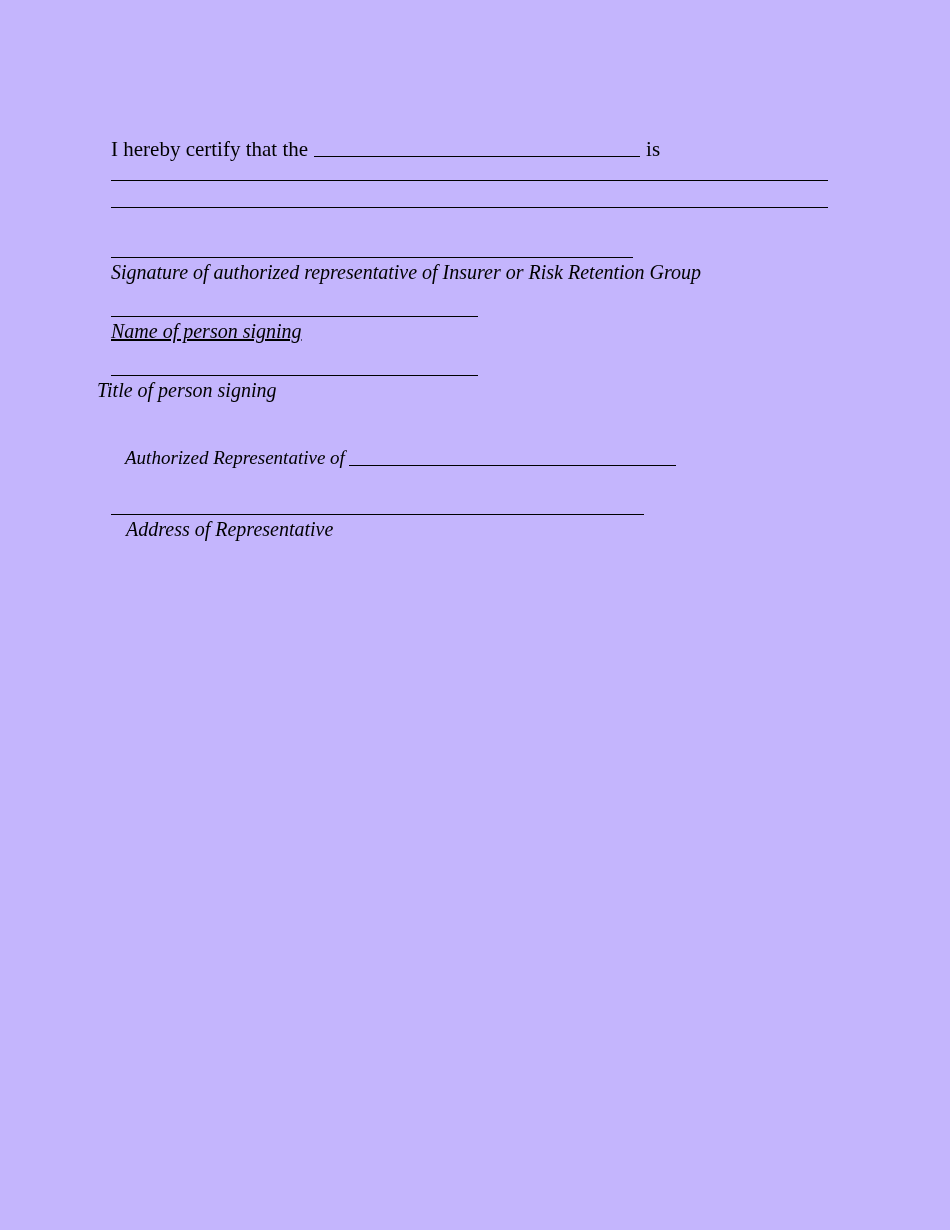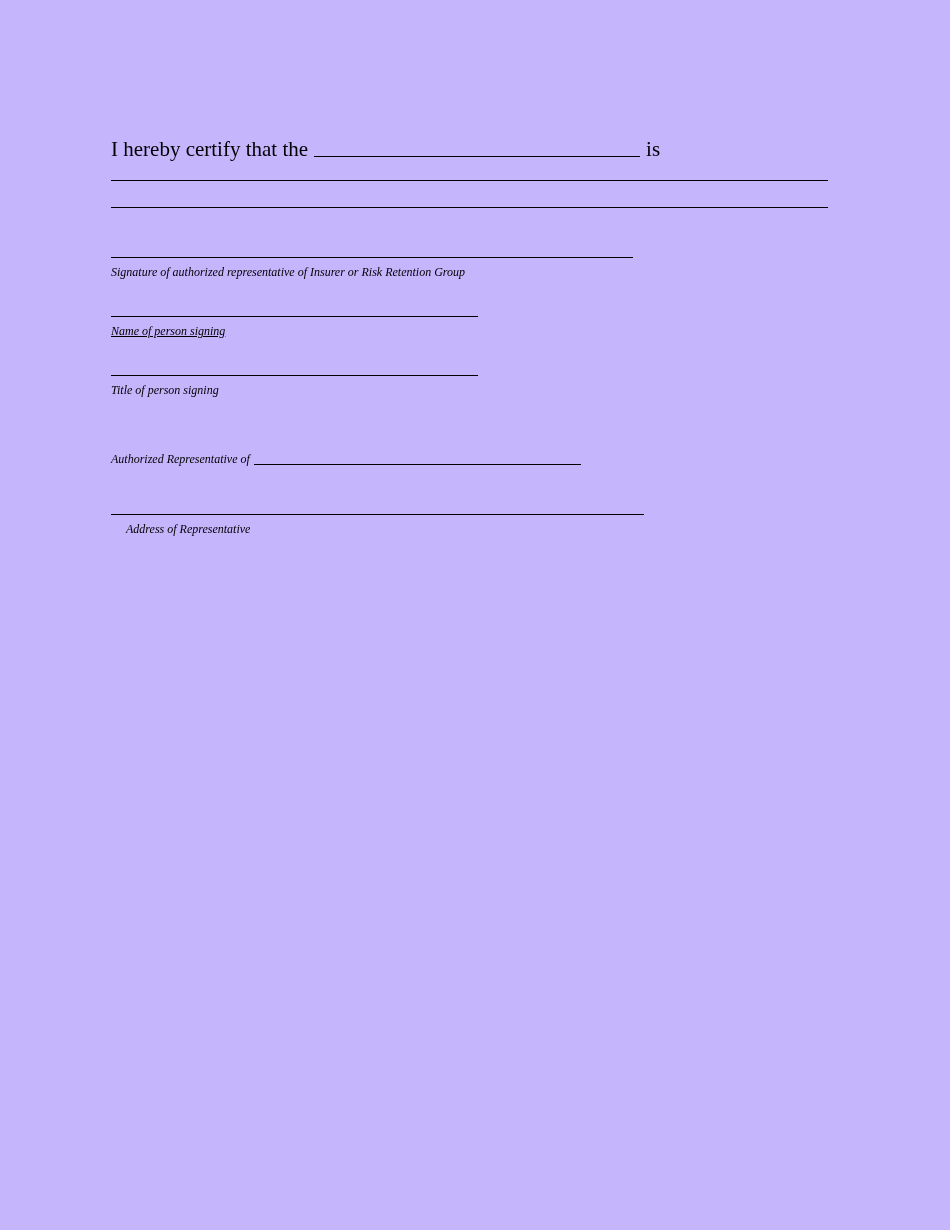--- a/index.html
+++ b/index.html
@@ -39,29 +39,29 @@
       position: relative;
       top: 1px;
     }
     .rule {
       position: absolute;
       border-bottom: 1.6px solid #000;
       height: 0;
     }
     .caption {
       font-style: italic;
-      font-size: 12px;
+      font-size: 20px;
       line-height: 20px;
       white-space: nowrap;
     }
     .auth-line {
-      left: 111px;
+      left: 125px;
       top: 448px;
       font-style: italic;
-      font-size: 12px;
+      font-size: 19px;
       line-height: 20px;
       white-space: nowrap;
     }
     .blank-inline-small {
       display: inline-block;
       width: 327px;
       height: 14px;
       border-bottom: 1.6px solid #000;
       margin-left: 4px;
       position: relative;
@@ -80,21 +80,21 @@
   <div class="rule" style="left:111px; top:180px; width:717px;"></div>
   <div class="rule" style="left:111px; top:207px; width:717px;"></div>
 
   <div class="rule" style="left:111px; top:257px; width:522px;"></div>
   <div class="abs caption" style="left:111px; top:262px;">Signature of authorized representative of Insurer or Risk Retention Group</div>
 
   <div class="rule" style="left:111px; top:316px; width:367px;"></div>
   <div class="abs caption" style="left:111px; top:321px;text-decoration:underline;">Name of person signing</div>
 
   <div class="rule" style="left:111px; top:375px; width:367px;"></div>
-  <div class="abs caption" style="left:111px; top:380px;text-align:right;">Title of person signing</div>
+  <div class="abs caption" style="left:97px; top:380px;text-align:right;">Title of person signing</div>
 
   <div class="abs auth-line">
     <span>Authorized Representative of</span><span class="blank-inline-small"></span>
   </div>
 
   <div class="rule" style="left:111px; top:514px; width:533px;"></div>
   <div class="abs caption" style="left:126px; top:519px;">Address of Representative</div>
 
 </div>
 

